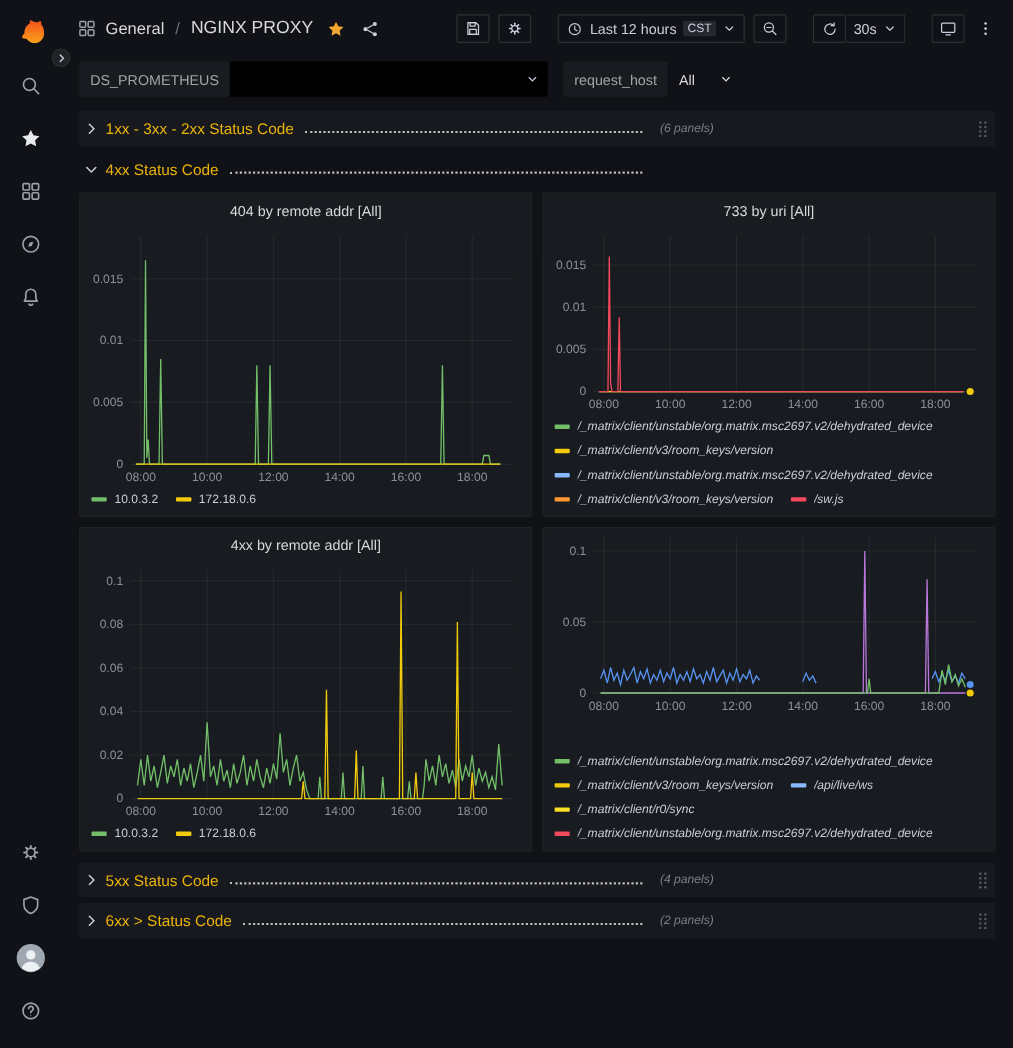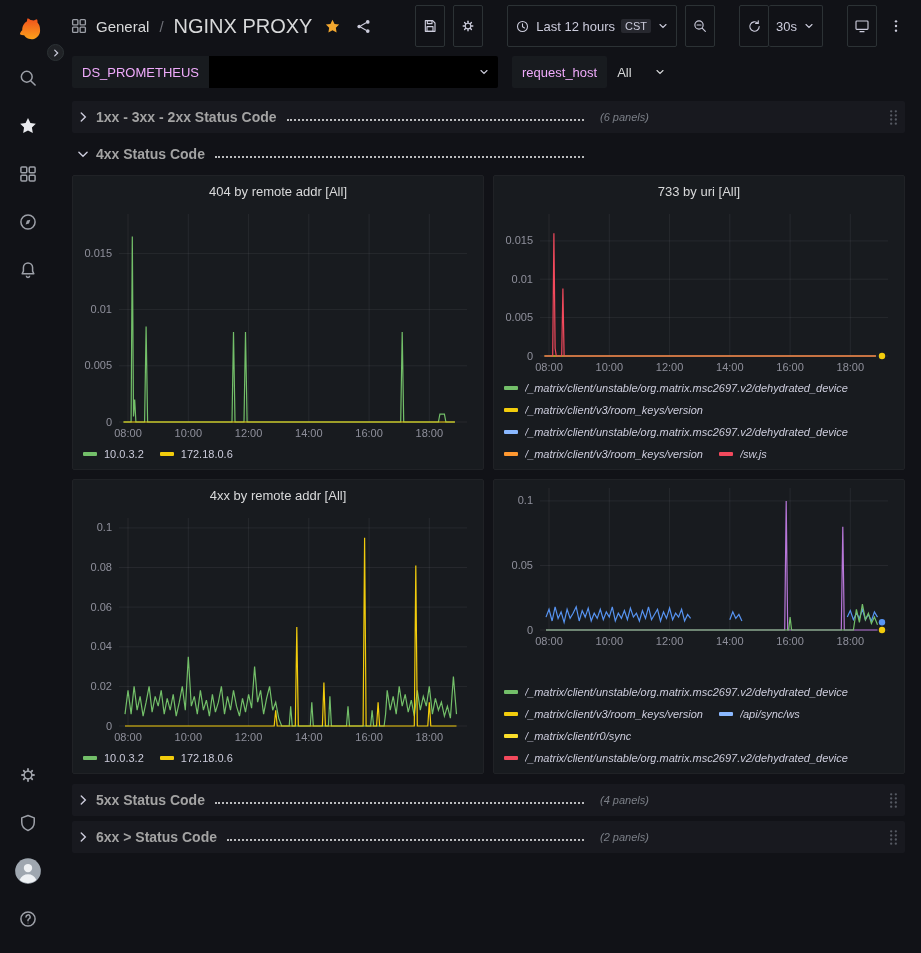--- a/index.html
+++ b/index.html
@@ -24,58 +24,58 @@
     position:absolute; top:44px; left:-9px; width:17px; height:17px; z-index:6;
     background:#202226; border:1px solid #2c3235; border-radius:50%;
     display:flex; align-items:center; justify-content:center; color:#ccccdc; cursor:pointer;
   }
 
   
   .topnav { height:52px; flex-shrink:0; display:flex; align-items:center; padding:0 14px; gap:8px; }
   .crumb-icon { color:#9da0a8; display:flex; }
   .crumb-section { font-size:15px; color:#d8d9da; cursor:pointer; }
   .crumb-sep { color:#6e7077; font-size:15px; padding:0 2px; }
-  .crumb-title { font-size:20px; color:#d8d9da; }
+  .crumb-title { font-size:16px; color:#d8d9da; }
   .fav-star { display:flex; margin-left:4px; cursor:pointer; }
   .share-ic { display:flex; margin-left:6px; color:#ccccdc; cursor:pointer; }
   .nav-spacer { flex:1; }
   .nav-btn {
-    height:42px; min-width:30px; border:1px solid #2c3235; border-radius:2px;
+    height:26px; min-width:30px; border:1px solid #2c3235; border-radius:2px;
     display:flex; align-items:center; justify-content:center; gap:6px;
     padding:0 7px; color:#ccccdc; background:transparent; cursor:pointer; white-space:nowrap;
   }
   .nav-btn.icon-only { padding:0; width:30px; }
   .tz-badge { font-size:11px; padding:1px 4px; border-radius:2px; background:rgba(204,204,220,0.12); color:#ccccdc; }
   .btn-group { display:flex;justify-content:space-between; }
   .btn-group .nav-btn + .nav-btn { border-left:none; }
   .gap-lg { width:8px; }
 
   
   .submenu { height:40px; flex-shrink:0; display:flex; align-items:center; padding:0 16px; gap:14px; }
   .var-group { display:flex; align-items:stretch; }
   .var-label {
     display:flex; align-items:center; padding:0 10px; height:32px;
-    background:#181b1f; color:#f0abfc; font-size:13px; border-radius:2px 0 0 2px; white-space:nowrap;
+    background:#181b1f; color:#a3a3a3; font-size:13px; border-radius:2px 0 0 2px; white-space:nowrap;
   }
   .var-censored {
     width:289px; height:32px; background:#000; border-radius:0 2px 2px 0;
     display:flex; align-items:center; justify-content:flex-end; padding:0 8px; cursor:pointer;
   }
   .var-value {
     display:flex; align-items:center; gap:22px; height:32px; padding:0 10px;
     color:#d8d9da; font-size:13px; cursor:pointer;
   }
 
   
   .dash { flex:1; min-height:0; padding:6px 16px 0; overflow:hidden; }
   .row-header { display:flex; align-items:center; height:32px; margin:3px 0 5px; padding:0 4px; border-radius:2px; cursor:pointer; }
   .row-header.collapsed { background:rgba(204,204,220,0.04); }
   .row-left { display:flex; align-items:center; width:508px; min-width:0; }
   .row-chevron { display:flex; width:20px; color:#ccccdc; flex-shrink:0; }
-  .row-title { font-size:14px; font-weight:700; color:#a3a3a3; white-space:nowrap; }
+  .row-title { font-size:14px; font-weight:400; color:#eab308; white-space:nowrap; }
   .row-dots { flex:1; height:0; border-bottom:2px dotted rgba(216,217,218,0.85); margin-left:10px; transform:translateY(3px); }
   .row-count { font-size:11px; font-style:italic; color:#7b7f87; margin-left:16px; white-space:nowrap; }
   .row-handle { margin-left:auto; display:flex; color:#565a63; cursor:grab; padding:0 2px; }
 
   .panel-grid { display:grid; grid-template-columns:1fr 1fr; gap:9px; margin:2px 0 10px; }
   .panel {
     background:#181b1f; border:1px solid #202226; border-radius:2px;
     height:295px; display:flex; flex-direction:column; min-width:0; overflow:hidden;
   }
   .panel-header { height:30px; flex-shrink:0; display:flex; align-items:center; justify-content:center;
@@ -538,21 +538,21 @@
                   <span class="legend-label">/_matrix/client/unstable/org.matrix.msc2697.v2/dehydrated_device</span>
                 </span>
               </div>
               <div class="legend-row">
                 <span class="legend-item">
                   <span class="legend-swatch" style="background: rgb(242, 204, 12);"></span>
                   <span class="legend-label">/_matrix/client/v3/room_keys/version</span>
                 </span>
                 <span class="legend-item">
                   <span class="legend-swatch" style="background: rgb(138, 184, 255);"></span>
-                  <span class="legend-label">/api/sync/ws</span>
+                  <span class="legend-label">/api/live/ws</span>
                 </span>
               </div>
               <div class="legend-row">
                 <span class="legend-item">
                   <span class="legend-swatch" style="background: rgb(250, 222, 42);"></span>
                   <span class="legend-label">/_matrix/client/r0/sync</span>
                 </span>
               </div>
               <div class="legend-row">
                 <span class="legend-item">

